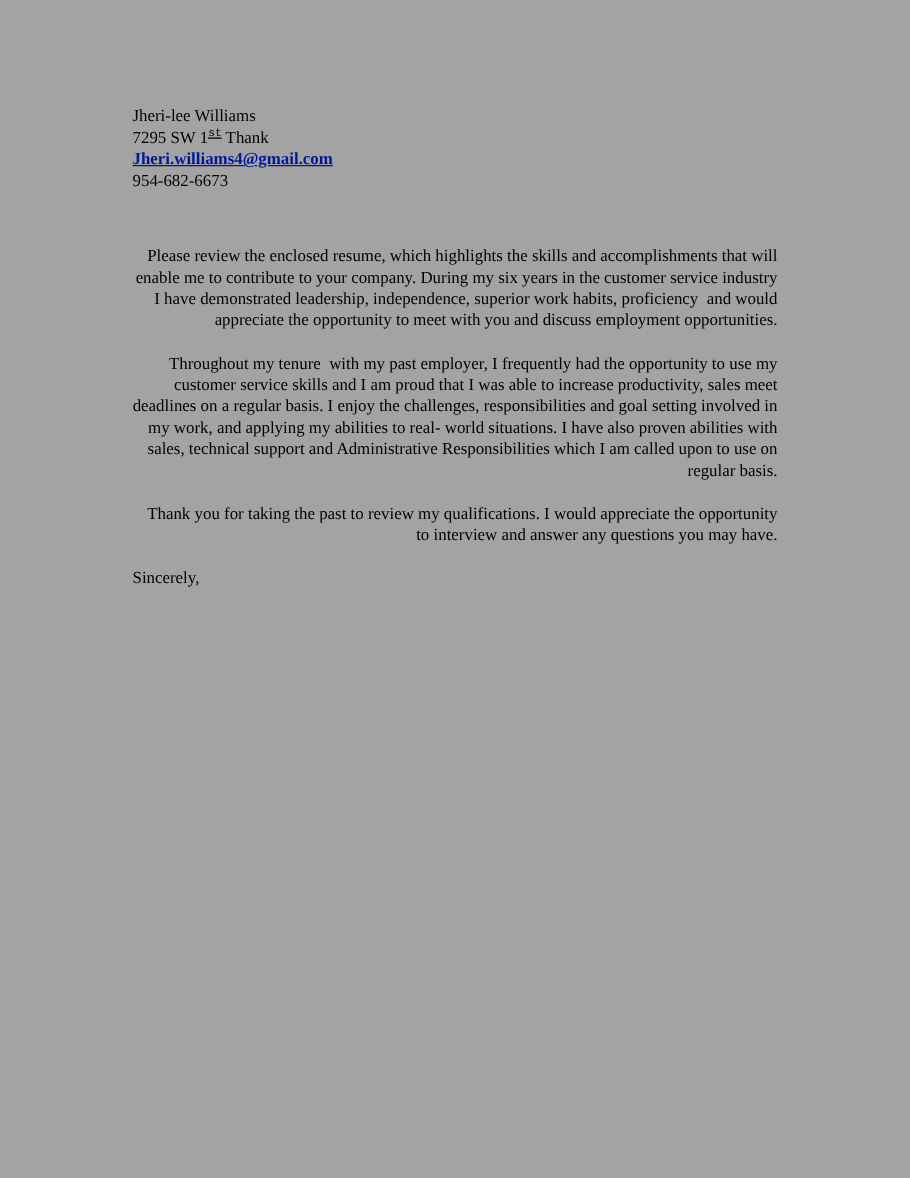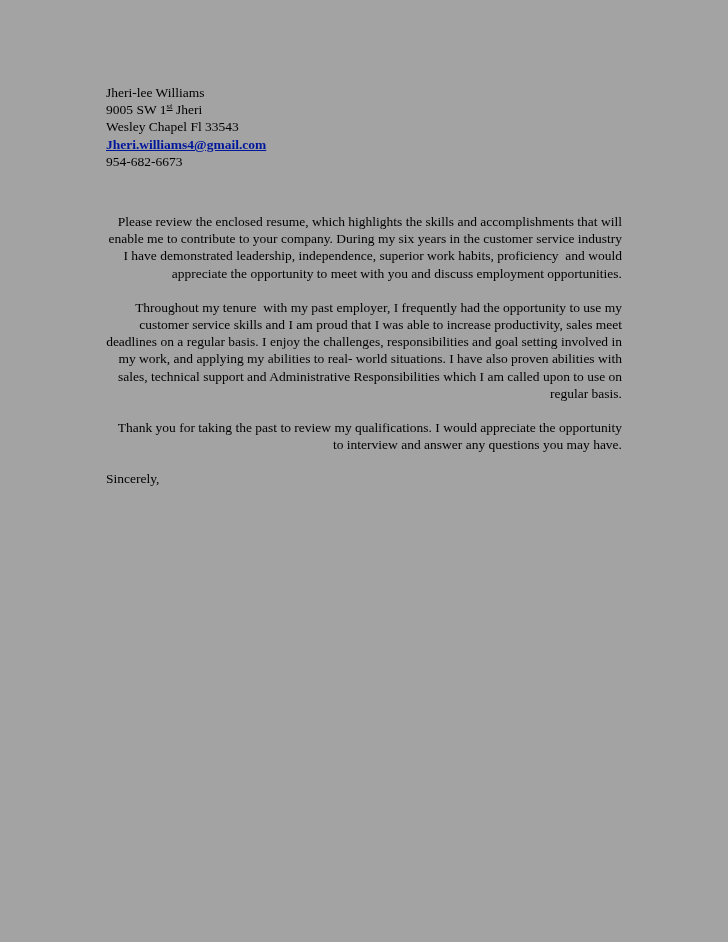--- a/index.html
+++ b/index.html
@@ -50,36 +50,36 @@
     text-decoration: underline;
     font-size: 13.5px;
     line-height: 17.2px;
     font-weight: bold;
   }
   sup {
     font-size: 9px;
     vertical-align: super;
     line-height: 0;
     text-decoration: underline;
+    font-family: Liberation Mono, monospace;
   }
   .addr-line-street {
     font-size: 13.5px;
     line-height: 17.2px;
   }
 </style>
 </head>
 <body>
 
 <div class="page">
   <div class="letter-body">
 
     <div class="block">
       <div class="line">Jheri-lee Williams</div>
-      <div class="addr-line-street"><span>9005 SW 1</span><sup>st</sup><span> Jheri</span></div>
-      <div class="line">Wesley Chapel Fl 33543</div>
+      <div class="addr-line-street"><span>7295 SW 1</span><sup>st</sup><span> Thank</span></div>
       <div class="line"><span class="email-link">Jheri.williams4@gmail.com</span></div>
       <div class="line">954-682-6673</div>
     </div>
 
     <div class="gap-medium"></div>
 
 
     <div class="gap-para"></div>
 
     <div class="para">Please review the enclosed resume, which highlights the skills and accomplishments that will enable me to contribute to your company. During my six years in the customer service industry I have demonstrated leadership, independence, superior work habits, proficiency  and would appreciate the opportunity to meet with you and discuss employment opportunities.</div>

